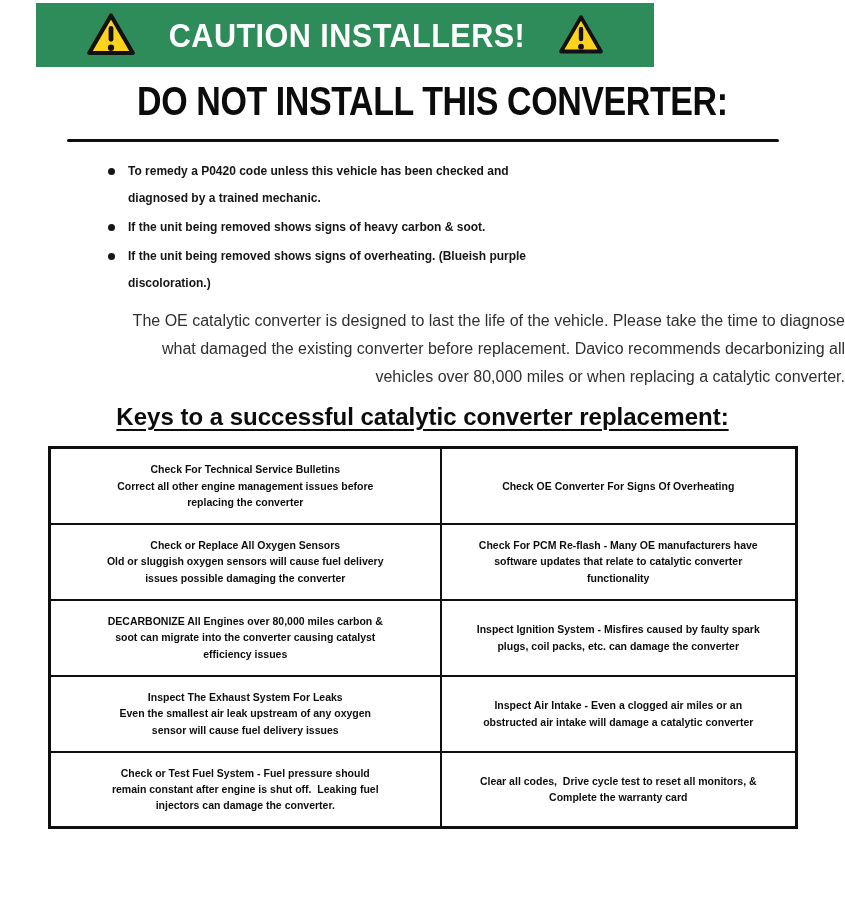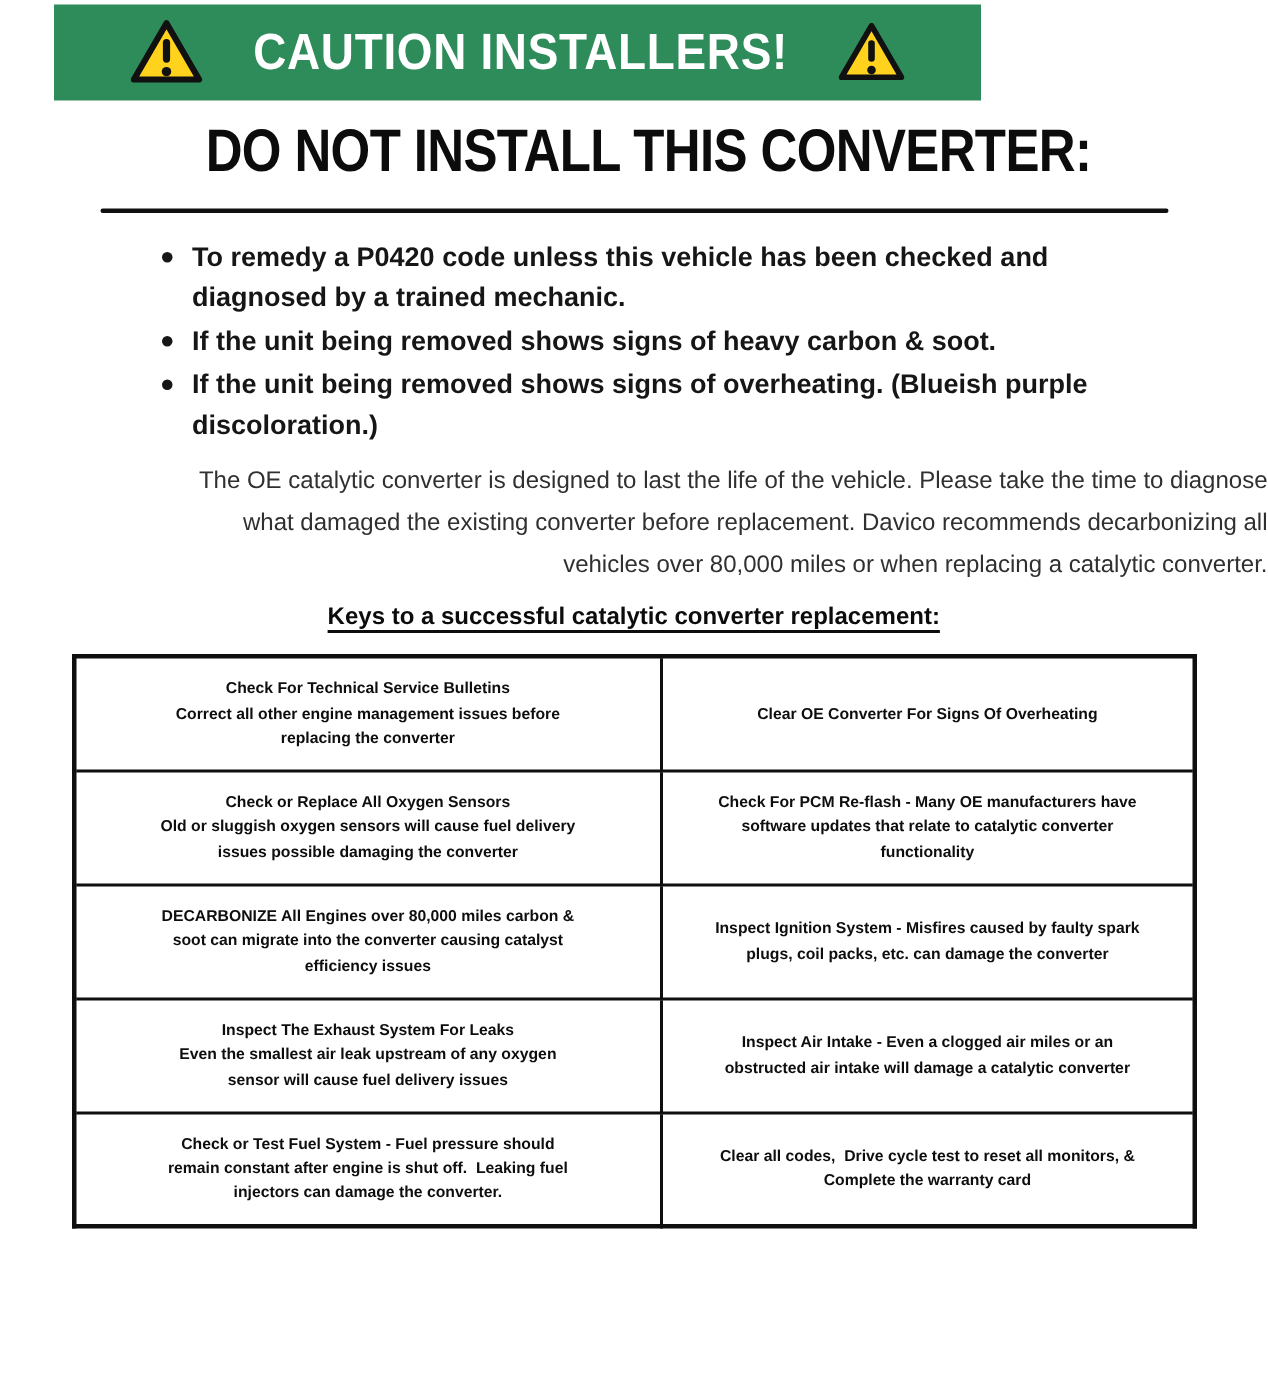--- a/index.html
+++ b/index.html
@@ -59,21 +59,21 @@
 
   
   .warning-list {
     list-style: none;
     margin: 16px 0 0 104px;
     width: 660px;
   }
   .warning-list li {
     position: relative;
     padding-left: 24px;
-    font-size: 18px;
+    font-size: 12px;
     font-weight: 700;
     line-height: 27px;
     white-space: pre-line;
     color: #161616;
     margin-bottom: 2px;
   }
   .warning-list li::before {
     content: "";
     position: absolute;
     left: 4px;
@@ -92,21 +92,21 @@
     font-weight: 400;
     line-height: 28px;
     color: #303030;
     white-space: pre-line;
   }
 
   
   .keys-heading {
     margin-top: 12px;
     text-align: center;
-    font-size: 16px;
+    font-size: 24px;
     font-weight: 800;
     color: #0c0c0c;
     text-decoration: underline;
     text-decoration-thickness: 2px;
     text-underline-offset: 4px;
   }
 
   
   table.tips {
     width: 695px;
@@ -175,21 +175,21 @@
 vehicles over 80,000 miles or when replacing a catalytic converter.</p>
 
   <div class="keys-heading">Keys to a successful catalytic converter replacement:</div>
 
   <table class="tips">
     <tbody>
       <tr>
         <td class="col-left">Check For Technical Service Bulletins
 Correct all other engine management issues before
 replacing the converter</td>
-        <td class="col-right cell-big">Clear OE Converter For Signs Of Overheating</td>
+        <td class="col-right cell-big">Check OE Converter For Signs Of Overheating</td>
       </tr>
       <tr>
         <td class="col-left">Check or Replace All Oxygen Sensors
 Old or sluggish oxygen sensors will cause fuel delivery
 issues possible damaging the converter</td>
         <td class="col-right">Check For PCM Re-flash - Many OE manufacturers have
 software updates that relate to catalytic converter
 functionality</td>
       </tr>
       <tr>

